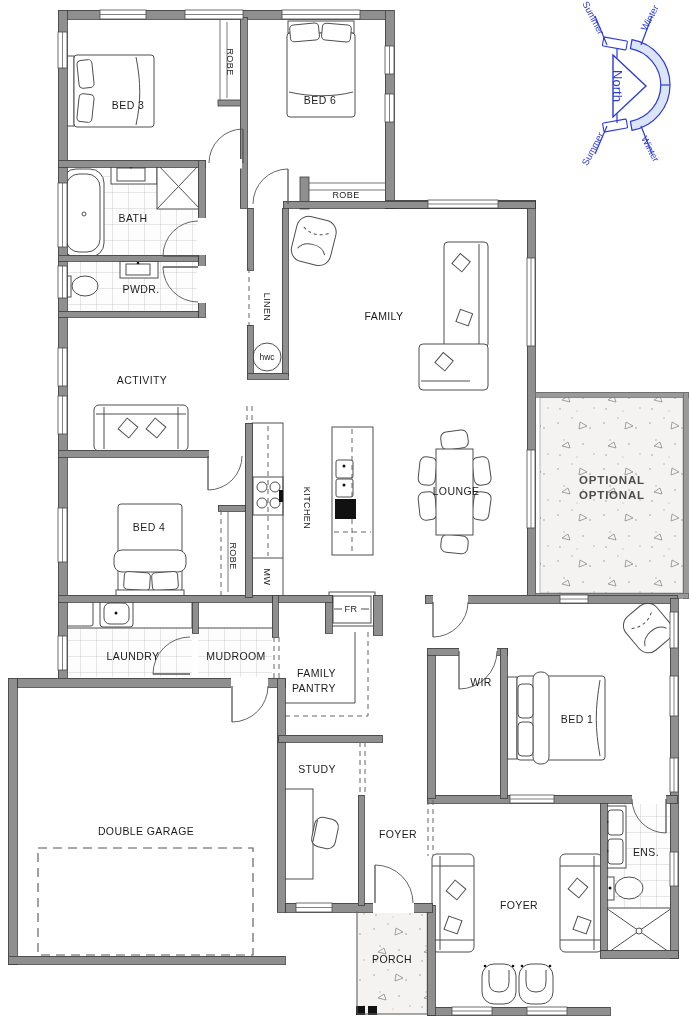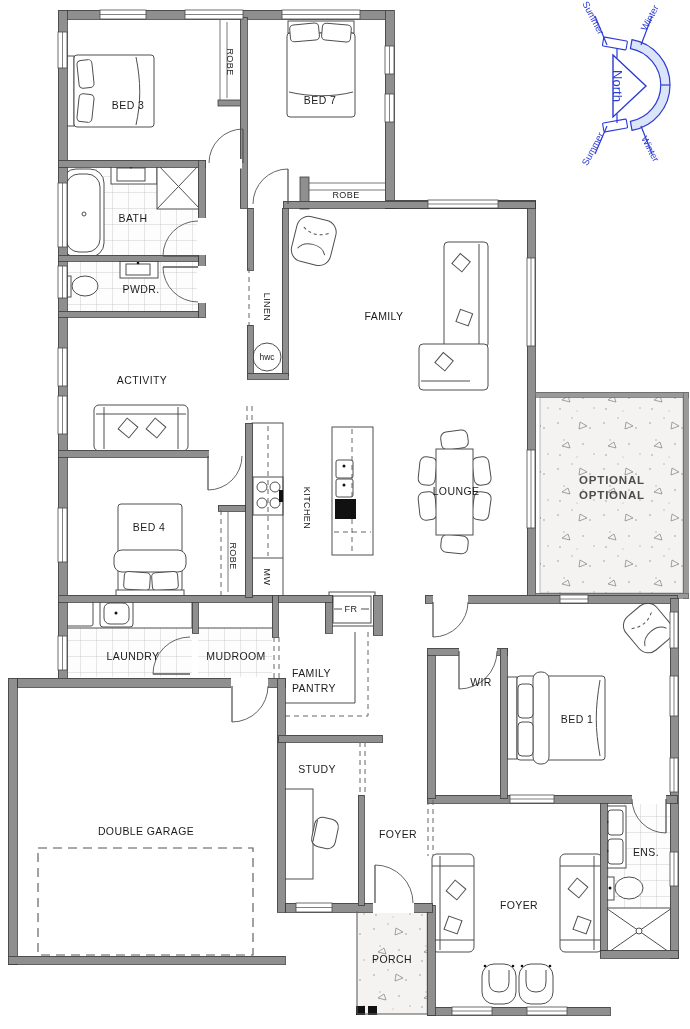--- a/index.html
+++ b/index.html
@@ -4,21 +4,21 @@
 <style>
   html,body{margin:0;padding:0;background:#fff;}
   #plan{position:relative;width:690px;height:1029px;background:#fff;overflow:hidden;
         font-family:"Liberation Sans",sans-serif;}
   #plan svg{position:absolute;left:0;top:0;}
   .lbl{position:absolute;font-size:10.5px;color:#1c1c1c;letter-spacing:.4px;white-space:nowrap;
        transform:translate(-50%,-50%);}
   .lbl.v{transform:translate(-50%,-50%) rotate(90deg);}
   .lbl.s{font-size:9px;}
   .lbl.xs{font-size:8.5px;letter-spacing:0;text-align:center;}
-  .lbl-block{position:absolute;transform:translate(-50%,-50%);text-align:left;font-size:10.5px;
+  .lbl-block{position:absolute;transform:translate(-50%,-50%);text-align:right;font-size:10.5px;
        color:#1c1c1c;letter-spacing:.4px;line-height:15px;white-space:nowrap;}
   .lbl-block.b{font-weight:bold;color:#4c4c4c;font-size:11.5px;letter-spacing:.8px;}
   
   .w{fill:#8f8f8f;stroke:#3c3c3c;stroke-width:.8;}
   .aw{fill:#9a9a9a;stroke:#555;stroke-width:.6;}
   .gap{fill:#ffffff;stroke:none;}
   .f{fill:#ffffff;stroke:#4f4f4f;stroke-width:1;}
   .fl{fill:none;stroke:#4f4f4f;stroke-width:1;}
   .thin{fill:none;stroke:#6a6a6a;stroke-width:.9;}
   .door{fill:none;stroke:#555;stroke-width:.9;}
@@ -489,21 +489,21 @@
     <text class="cmpt" x="617" y="90" font-size="13" text-anchor="middle" transform="rotate(90 617 86)">North</text>
     <text class="cmpt" x="593" y="21" font-size="9.5" text-anchor="middle" transform="rotate(62 593 18)">Summer</text>
     <text class="cmpt" x="650" y="21" font-size="9.5" text-anchor="middle" transform="rotate(-62 650 18)">Winter</text>
     <text class="cmpt" x="593" y="152" font-size="9.5" text-anchor="middle" transform="rotate(-62 593 149)">Summer</text>
     <text class="cmpt" x="650" y="152" font-size="9.5" text-anchor="middle" transform="rotate(62 650 149)">Winter</text>
   </g>
 </svg>
 
 <div class="lbl" style="left:128px;top:105px">BED 3</div>
 <div class="lbl v s" style="left:230px;top:62px">ROBE</div>
-<div class="lbl" style="left:320px;top:100px">BED 7</div>
+<div class="lbl" style="left:320px;top:100px">BED 6</div>
 <div class="lbl s" style="left:346px;top:195px">ROBE</div>
 <div class="lbl" style="left:133px;top:218px">BATH</div>
 <div class="lbl" style="left:141px;top:289px">PWDR.</div>
 <div class="lbl v s" style="left:267px;top:307px">LINEN</div>
 <div class="lbl xs" style="left:267px;top:357px">hwc</div>
 <div class="lbl" style="left:384px;top:316px">FAMILY</div>
 <div class="lbl" style="left:142px;top:380px">ACTIVITY</div>
 <div class="lbl v s" style="left:307px;top:508px">KITCHEN</div>
 <div class="lbl" style="left:456px;top:491px">LOUNGE</div>
 <div class="lbl-block b" style="left:612px;top:488px">

